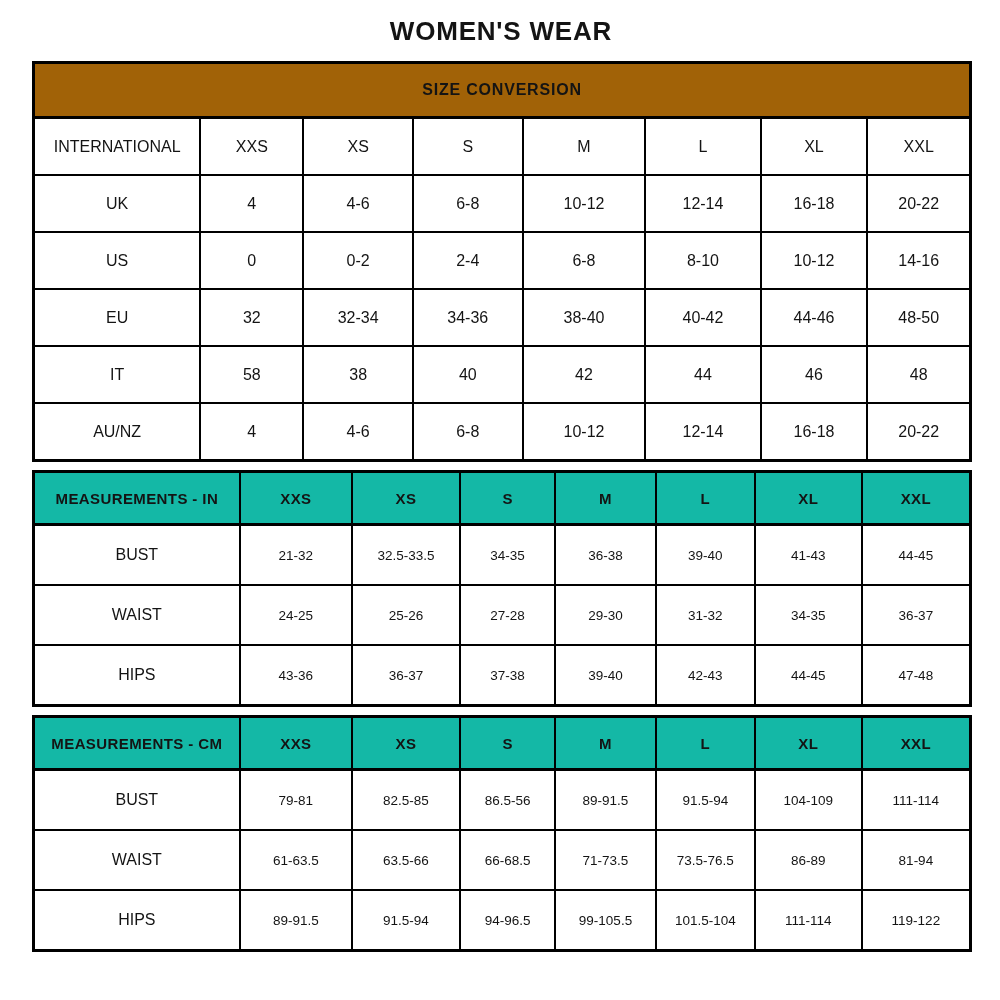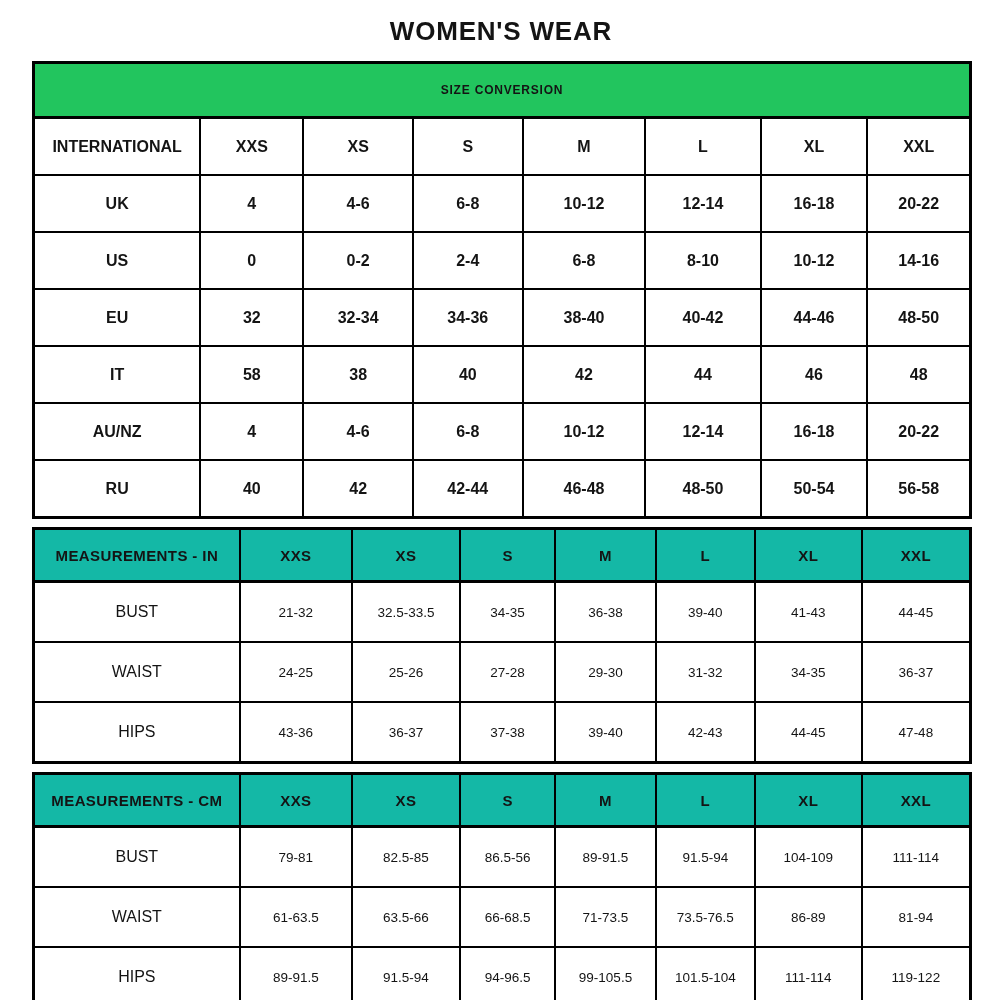--- a/index.html
+++ b/index.html
@@ -36,25 +36,25 @@
   }
   td {
     border: 2px solid #000;
     text-align: center;
     vertical-align: middle;
     padding: 0 4px;
     overflow: hidden;
     white-space: nowrap;
   }
   
-  .t1 td { height: 55px; font-size: 16px; font-weight: 700; }
+  .t1 td { height: 55px; font-size: 16px; font-weight: 400; }
   .t1 td.band {
-    background: #22c55e;
+    background: #a16207;
     font-weight: 700;
-    font-size: 12px;
+    font-size: 16px;
     letter-spacing: 0.8px;
     height: 52px;
     border-bottom: 3px solid #000;
   }
   
   .t2 td { height: 58px; font-size: 13.5px; font-weight: 400; }
   .t2 tr.hdr td {
     background: #14b8a6;
     font-weight: 700;
     font-size: 15px;
@@ -138,30 +138,20 @@
           </tr>
           <tr>
             <td class="rowlabel">AU/NZ</td>
             <td>4</td>
             <td>4-6</td>
             <td>6-8</td>
             <td>10-12</td>
             <td>12-14</td>
             <td>16-18</td>
             <td>20-22</td>
-          </tr>
-          <tr>
-            <td class="rowlabel">RU</td>
-            <td>40</td>
-            <td>42</td>
-            <td>42-44</td>
-            <td>46-48</td>
-            <td>48-50</td>
-            <td>50-54</td>
-            <td>56-58</td>
           </tr>
         </tbody>
       </table>
     </div>
   <div id="measurements-in-mount">
       <table class="t2">
         <colgroup>
           <col style="width: 22%;">
           <col style="width: 12%;">
           <col style="width: 11.5%;">

